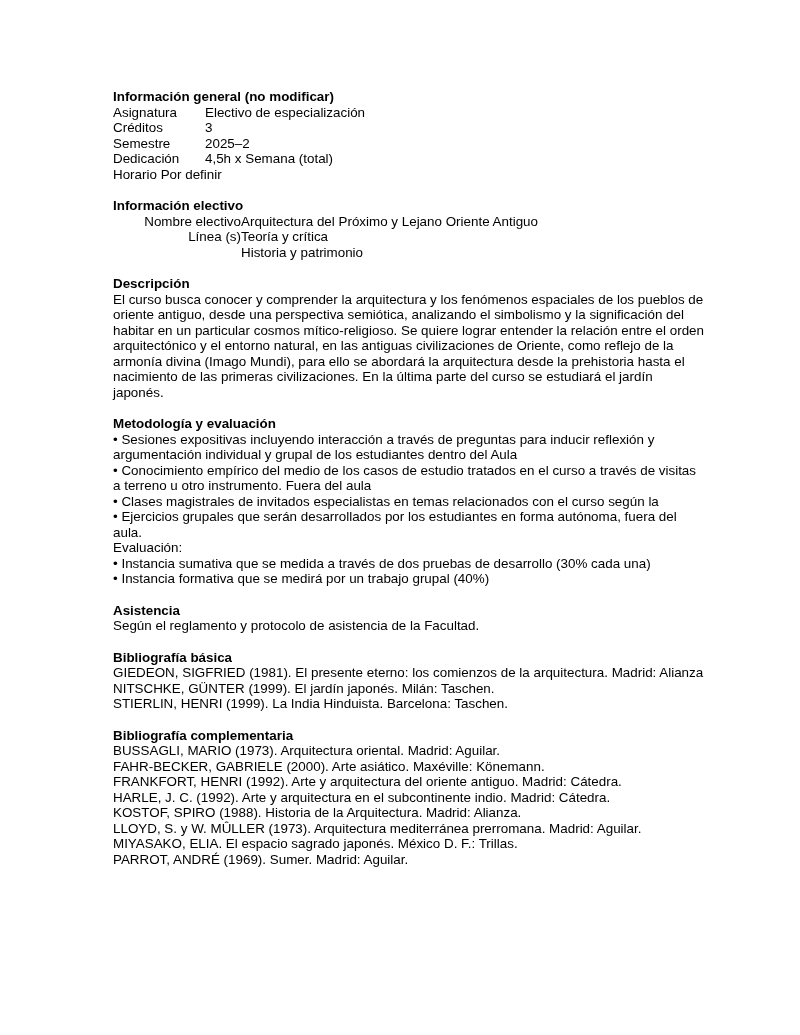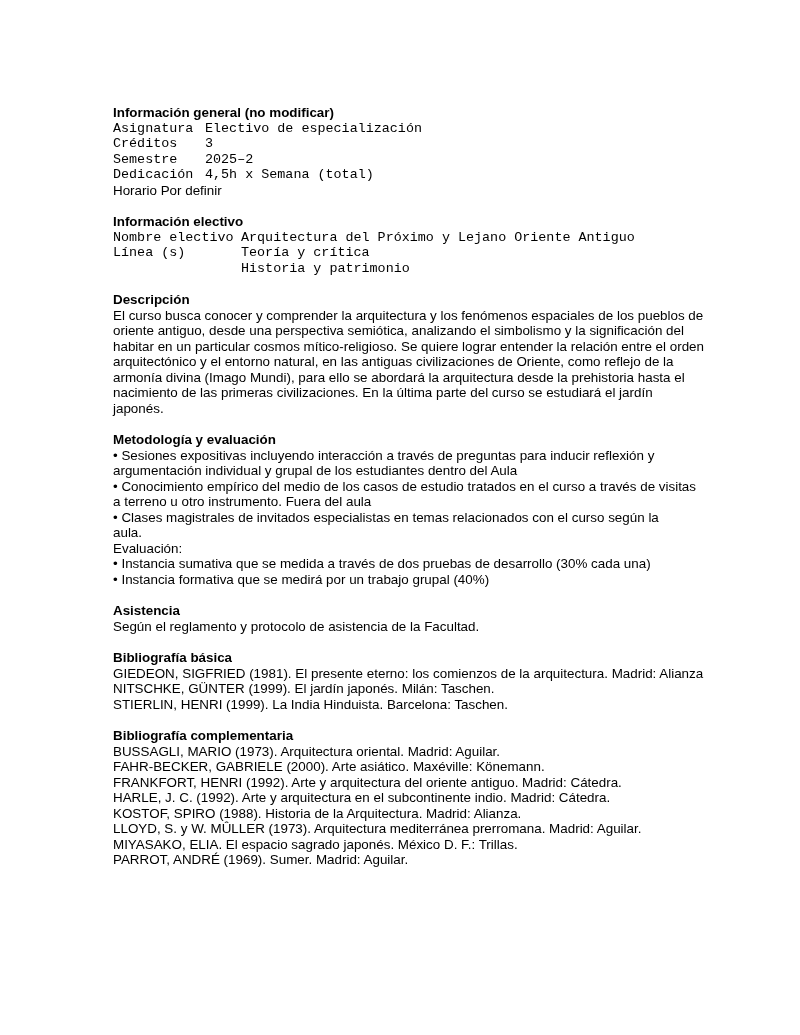--- a/index.html
+++ b/index.html
@@ -14,25 +14,25 @@
     color:#000000;
     overflow:hidden;
   }
   .content{
     position:absolute;
     left:113px;
     top:89px;
     width:585px;
   }
   section{margin-top:16px;}
-  section:first-child{margin-top:16px;}
+  section:first-child{margin-top:0;}
   .h{font-weight:bold;white-space:pre;}
-  .row{display:flex;font-family:Liberation Mono, monospace;}
+  .row{display:flex;}
   .row .lbl{flex:0 0 92px;white-space:pre;}
-  .row .lbl2{flex:0 0 128px;white-space:pre;}
+  .row .lbl2{flex:0 0 128px;white-space:pre;text-align:right;}
   .row .val{white-space:pre;text-align:right;}
   .line{white-space:pre;}
 </style>
 </head>
 <body>
 
 <div class="page">
   <div class="content">
 
     <section>
@@ -83,20 +83,21 @@
       <div class="line">japonés.</div>
     </section>
 
     <section>
       <div class="h">Metodología y evaluación</div>
       <div class="line">• Sesiones expositivas incluyendo interacción a través de preguntas para inducir reflexión y</div>
       <div class="line">argumentación individual y grupal de los estudiantes dentro del Aula</div>
       <div class="line">• Conocimiento empírico del medio de los casos de estudio tratados en el curso a través de visitas</div>
       <div class="line">a terreno u otro instrumento. Fuera del aula</div>
       <div class="line">• Clases magistrales de invitados especialistas en temas relacionados con el curso según la</div>
+      <div class="line">• Ejercicios grupales que serán desarrollados por los estudiantes en forma autónoma, fuera del</div>
       <div class="line">aula.</div>
       <div class="line">Evaluación:</div>
       <div class="line">• Instancia sumativa que se medida a través de dos pruebas de desarrollo (30% cada una)</div>
       <div class="line">• Instancia formativa que se medirá por un trabajo grupal (40%)</div>
     </section>
 
     <section>
       <div class="h">Asistencia</div>
       <div class="line">Según el reglamento y protocolo de asistencia de la Facultad.</div>
     </section>

